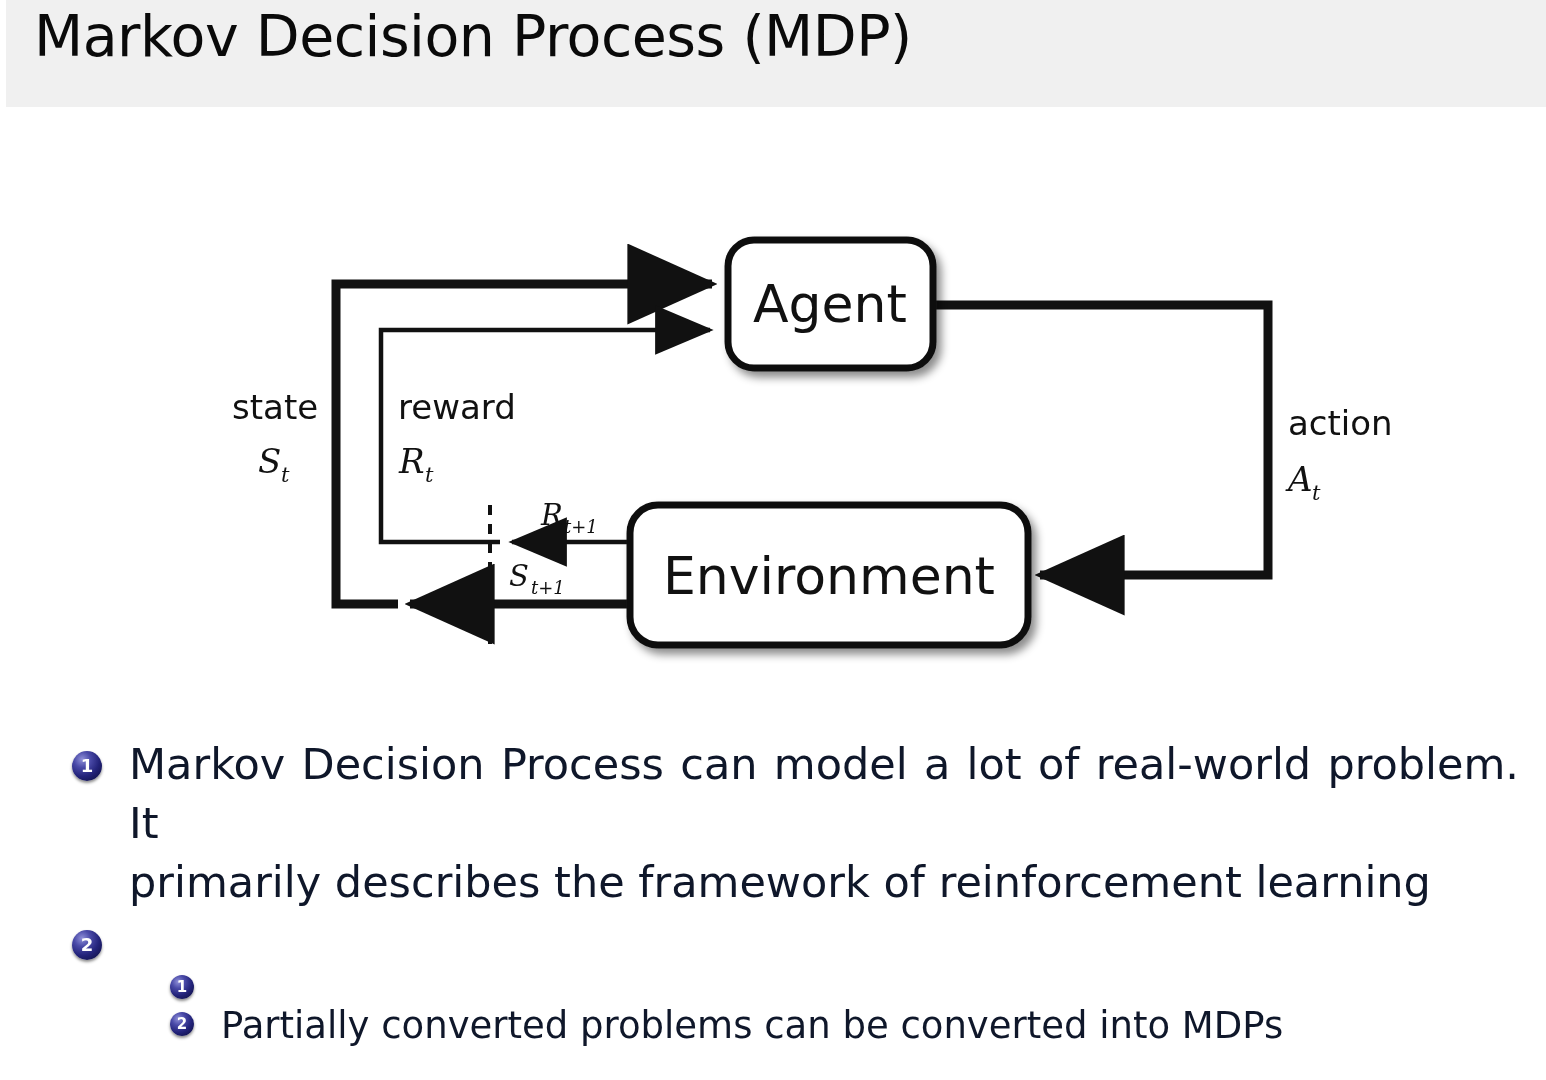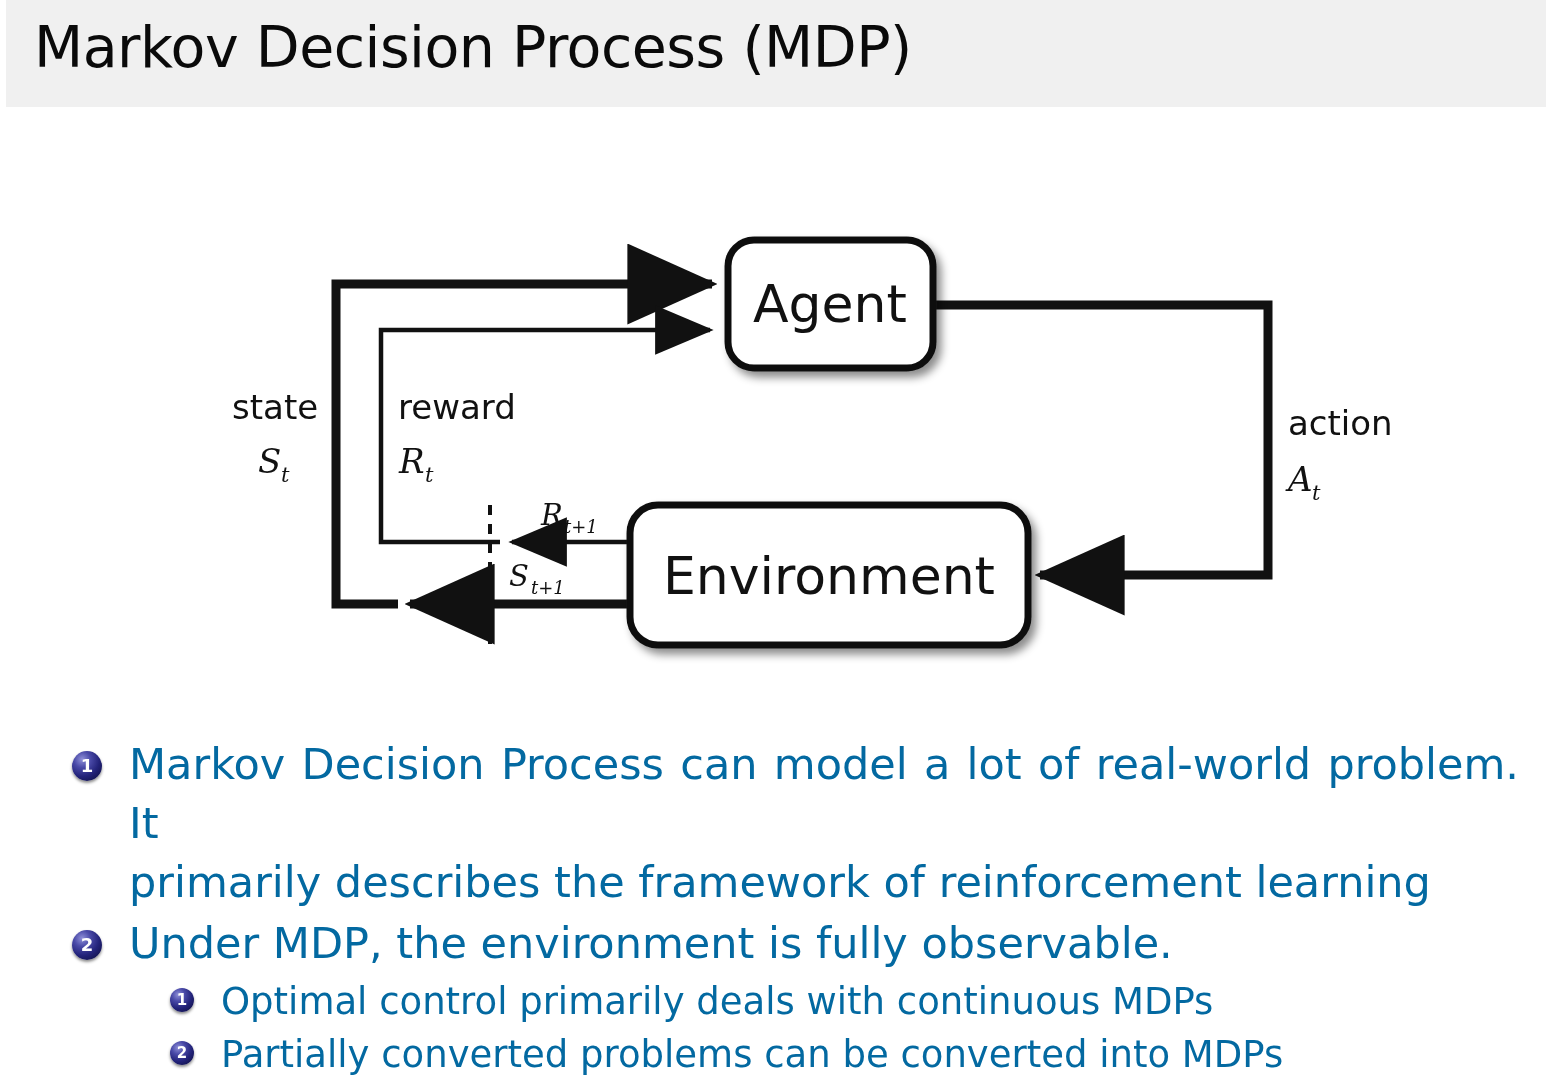--- a/index.html
+++ b/index.html
@@ -22,21 +22,21 @@
     left: 0; top: 0;
     width: 1546px;
     height: 107px;
     background: #f0f0f0;
     box-sizing: border-box;
     border-left: 6px solid #ffffff;
   }
   #title-text {
     position: absolute;
     left: 28px;
-    top: 14px;
+    top: 3px;
     font-family: "DejaVu Sans", sans-serif;
     font-size: 57px;
     font-weight: 400;
     letter-spacing: -0.5px;
     color: #0a0a0a;
     white-space: nowrap;
   }
 
   
   #diagram {
@@ -119,21 +119,21 @@
     margin-top: 16px;
   }
   .lvl2 .bullet-marker {
     width: 24px;
     height: 24px;
     font-size: 15px;
     margin-top: 13px;
   }
   .bullet-text {
     font-family: "DejaVu Sans", sans-serif;
-    color: #0369a1;
+    color: #0f172a;
     font-weight: 400;
   }
   .lvl1 {
     margin-left: 72px;
     margin-bottom: 2px;
   }
   .lvl1 .bullet-text {
     font-size: 43px;
     line-height: 59px;
     margin-left: 27px;
@@ -243,28 +243,24 @@
   <div class="bullet-row lvl1">
     <div class="bullet-marker">1</div>
     <div class="bullet-text">
       <span>Markov Decision Process can model a lot of real-world problem. It</span>
       <span class="lastline">primarily describes the framework of reinforcement learning</span>
     </div>
   </div>
 
   <div class="bullet-row lvl1">
     <div class="bullet-marker">2</div>
-    <div class="bullet-text">
-      <span class="lastline">Under MDP, the environment is fully observable.</span>
-    </div>
   </div>
 
   <div class="bullet-row lvl2">
     <div class="bullet-marker">1</div>
-    <div class="bullet-text">Optimal control primarily deals with continuous MDPs</div>
   </div>
 
   <div class="bullet-row lvl2">
     <div class="bullet-marker">2</div>
     <div class="bullet-text">Partially converted problems can be converted into MDPs</div>
   </div>
 
 </div>
 
 </body></html>

